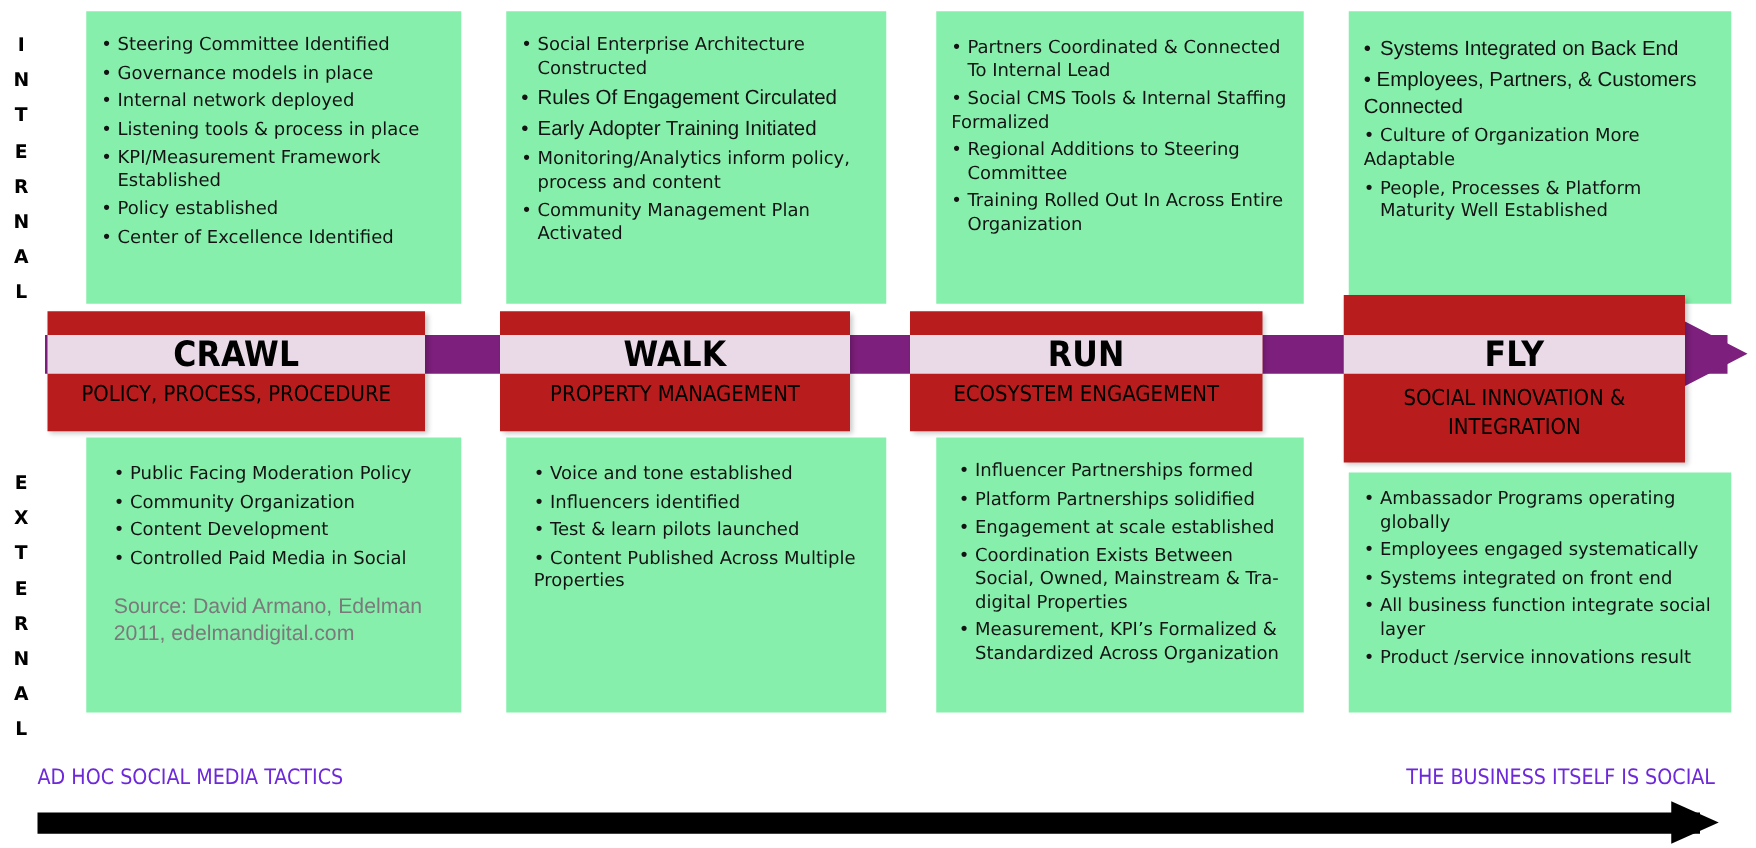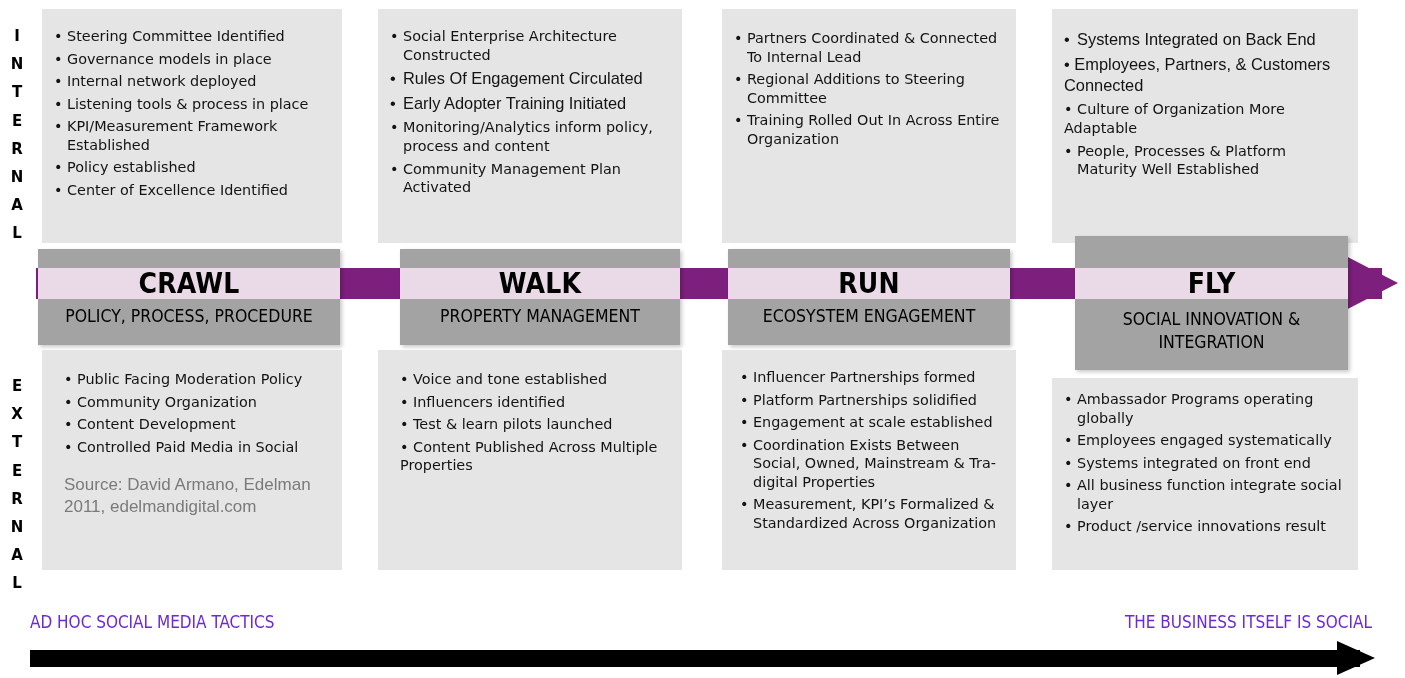--- a/index.html
+++ b/index.html
@@ -8,21 +8,21 @@
 
   
   .axis-label{position:absolute;left:0;width:34px;text-align:center;
               font-family:"DejaVu Sans",sans-serif;font-weight:bold;
               font-size:15px;line-height:1.88;letter-spacing:0;color:#000;}
   #axis-internal{top:22px;}
   #axis-external{top:372px;}
   .axis-label span{display:block;}
 
   
-  .panel{position:absolute;background:#e5e5e5;}
+  .panel{position:absolute;background:#86efac;margin-left:27px;}
   .panel ul{list-style:none;margin:0;padding:0;}
   .panel li{position:relative;padding-left:13px;margin:0 0 4px 0;
             font-family:"DejaVu Sans",sans-serif;font-size:14.4px;
             line-height:1.29;color:#131313;}
   .panel li:before{content:"\2022";position:absolute;left:0;top:0;}
   
   .panel li.alt{font-family:"Liberation Sans",sans-serif;font-size:16.4px;
                 line-height:1.29;}
   
   .panel li.flush{padding-left:0;text-indent:13px;}
@@ -46,21 +46,21 @@
           font-size:17px;line-height:1.3;color:#7a7a7a;}
 
   
   #stage-arrow-bar{position:absolute;left:36px;top:268px;width:1346px;height:31px;
                    background:#7d1f7c;}
   #stage-arrow-head{position:absolute;left:1338px;top:252px;width:0;height:0;
                     border-top:31px solid transparent;border-bottom:31px solid transparent;
                     border-left:60px solid #7d1f7c;}
 
   
-  .stage{position:absolute;background:#a3a3a3;
+  .stage{position:absolute;background:#b91c1c;
          box-shadow:2px 2px 4px rgba(0,0,0,.22);}
   .stage .band{position:absolute;left:0;right:0;top:19px;height:31px;background:#ead9e7;}
   .stage .title{position:absolute;left:0;right:0;top:16px;height:37px;line-height:37px;
                 text-align:center;font-family:"DejaVu Sans Condensed","DejaVu Sans",sans-serif;
                 font-weight:bold;font-size:28px;letter-spacing:.2px;color:#000;z-index:2;}
   .stage .subtitle{position:absolute;left:4px;right:4px;top:56px;text-align:center;
                    font-family:"DejaVu Sans Condensed","DejaVu Sans",sans-serif;
                    font-weight:normal;font-size:17.5px;line-height:1.32;color:#000;z-index:2;}
 
   #stage-crawl{left:38px;top:249px;width:302px;height:96px;}
@@ -125,20 +125,21 @@
     <li class="alt">Rules Of Engagement Circulated</li>
     <li class="alt">Early Adopter Training Initiated</li>
     <li>Monitoring/Analytics inform policy, process and content</li>
     <li>Community Management Plan Activated</li>
   </ul>
 </div>
 
 <div class="panel panel-top" id="panel-3-top">
   <ul>
     <li>Partners Coordinated &amp; Connected To Internal Lead</li>
+    <li class="flush"><span class="b">• </span><span>Social CMS Tools &amp; Internal Staffing Formalized</span></li>
     <li>Regional Additions to Steering Committee</li>
     <li>Training Rolled Out In Across Entire Organization</li>
   </ul>
 </div>
 
 <div class="panel panel-top" id="panel-4-top">
   <ul>
     <li class="alt">Systems Integrated on Back End</li>
     <li class="alt flush"><span class="b">• </span><span>Employees, Partners, &amp; Customers Connected</span></li>
     <li class="flush"><span class="b">• </span><span>Culture of Organization More Adaptable</span></li>

